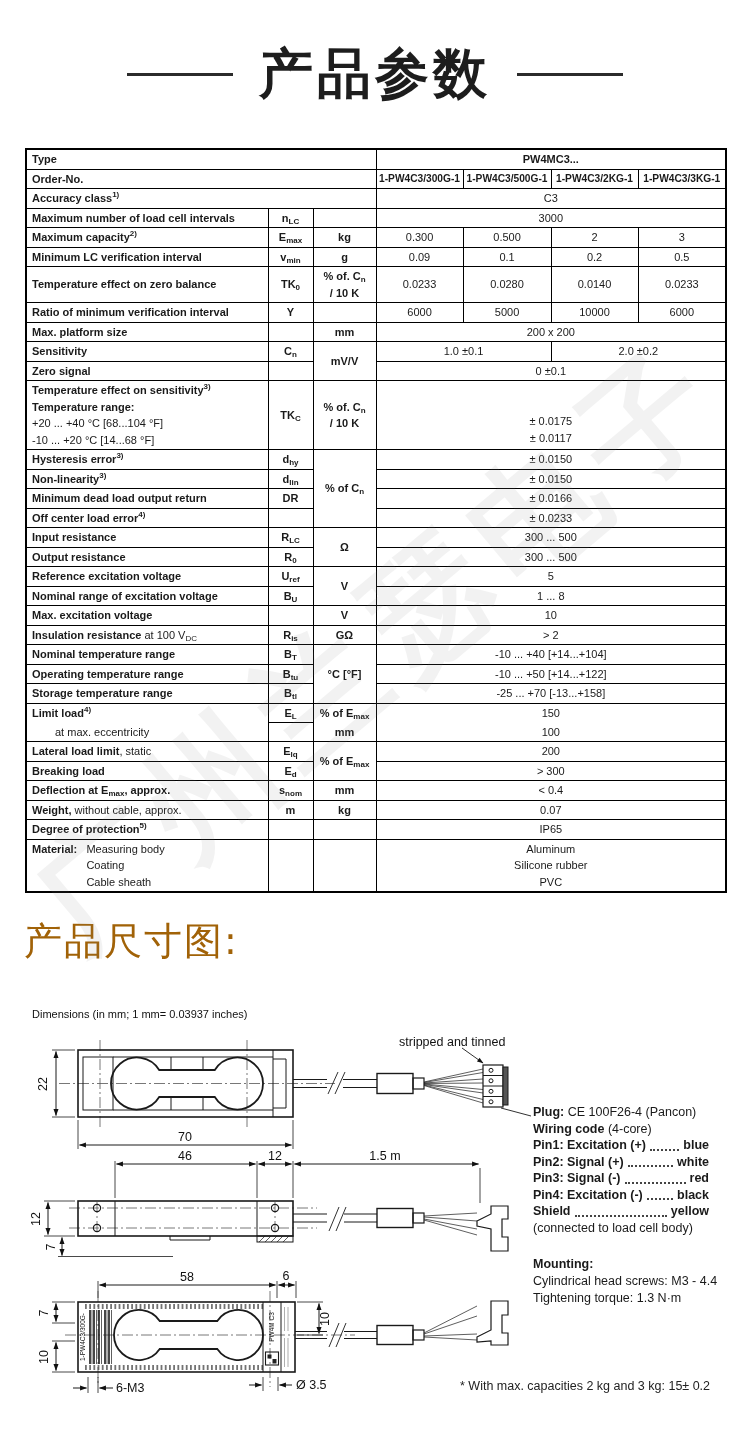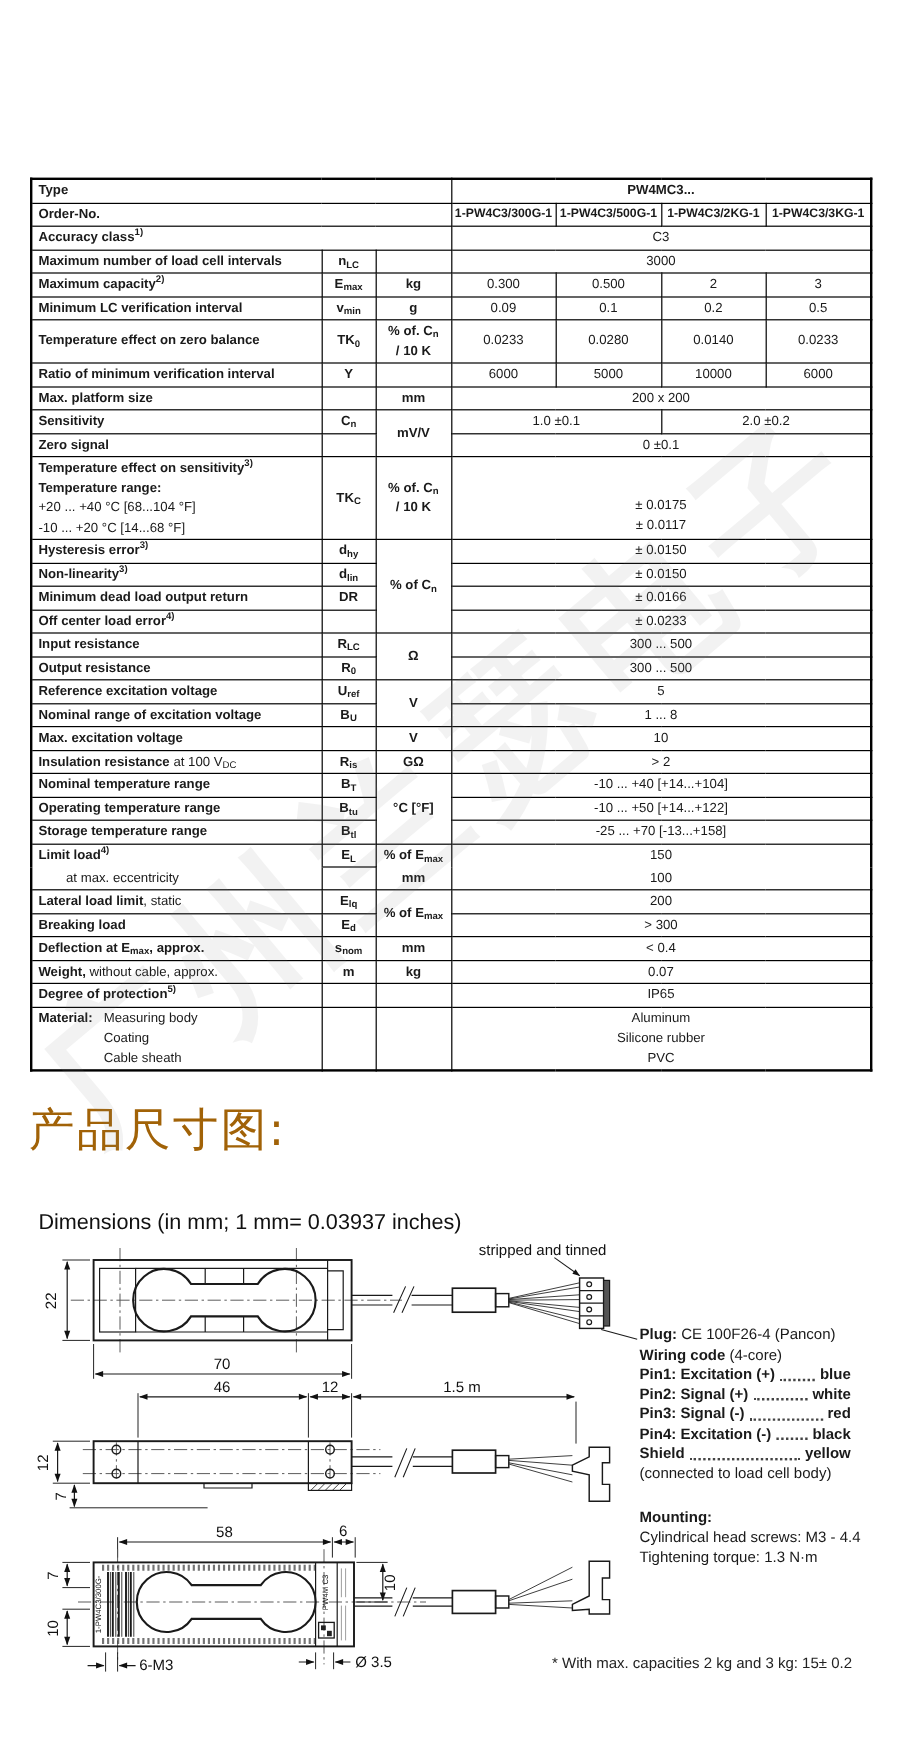--- a/index.html
+++ b/index.html
@@ -35,39 +35,44 @@
   .spec td.bb0 { border-bottom:none; }
   .spec td.bt0 { border-top:none; }
   .spec td.ind { padding-left:28px; }
   .spec .nw { font-weight:normal; }
   .spec td.mat .nw { display:inline-block; vertical-align:top; }
   .spec sub { font-size:8px; vertical-align:-2px; line-height:0; }
   .spec sup { font-size:8px; vertical-align:5px; line-height:0; }
   
   .sec2-title { position:absolute; left:24px; top:916px; font-size:38px; font-weight:400;
     color:#a16207; letter-spacing:2px; font-family:"DejaVu Sans","Liberation Sans",sans-serif; }
-  .dim-note { position:absolute; left:32px; top:1008px; font-size:18px; color:#111; }
+  .dim-note { position:absolute; left:32px; top:1008px; font-size:11px; color:#111; }
   
   .drawing { position:absolute; left:25px; top:1035px; z-index:2; }
   .drawing text { font-family:"Liberation Sans",sans-serif; fill:#111; }
   .plugbox { position:absolute; left:533px; top:1104px; width:178px; font-size:12.5px;
     line-height:16.5px; z-index:3; }
   .pline b { font-weight:bold; }
   .pin-row { display:flex; align-items:flex-end; width:176px;font-weight:bold; }
   .pin-leader { flex:1; border-bottom:2px dotted #444; margin:0 4px 3px 4px; min-width:8px; }
   .mountbox { position:absolute; left:533px; top:1256px; width:200px; font-size:12.5px;
     line-height:17px; z-index:3; }
   .footnote { position:absolute; left:460px; top:1379px; font-size:12.5px; color:#222; z-index:3; }
 </style>
 </head>
 <body>
 
 <div class="watermark">广州兰瑟电子</div>
 
 <div class="hero">
+  <div class="hero-row">
+    <span class="hline"></span>
+    <span class="hero-title">产品参数</span>
+    <span class="hline"></span>
+  </div>
 </div>
 
 <table class="spec">
     <colgroup>
       <col style="width: 242px;">
       <col style="width: 45px;">
       <col style="width: 63px;">
       <col style="width: 87px;">
       <col style="width: 88px;">
       <col style="width: 87px;">

